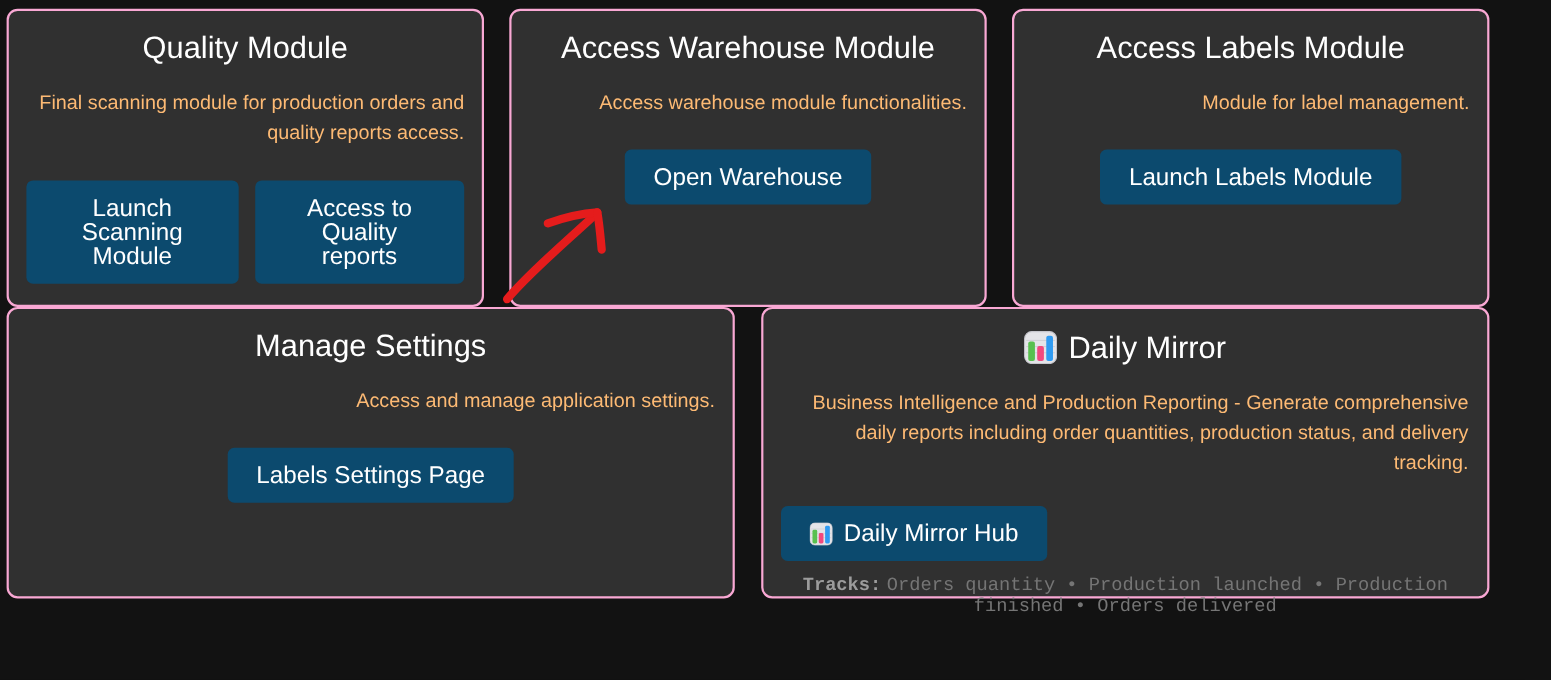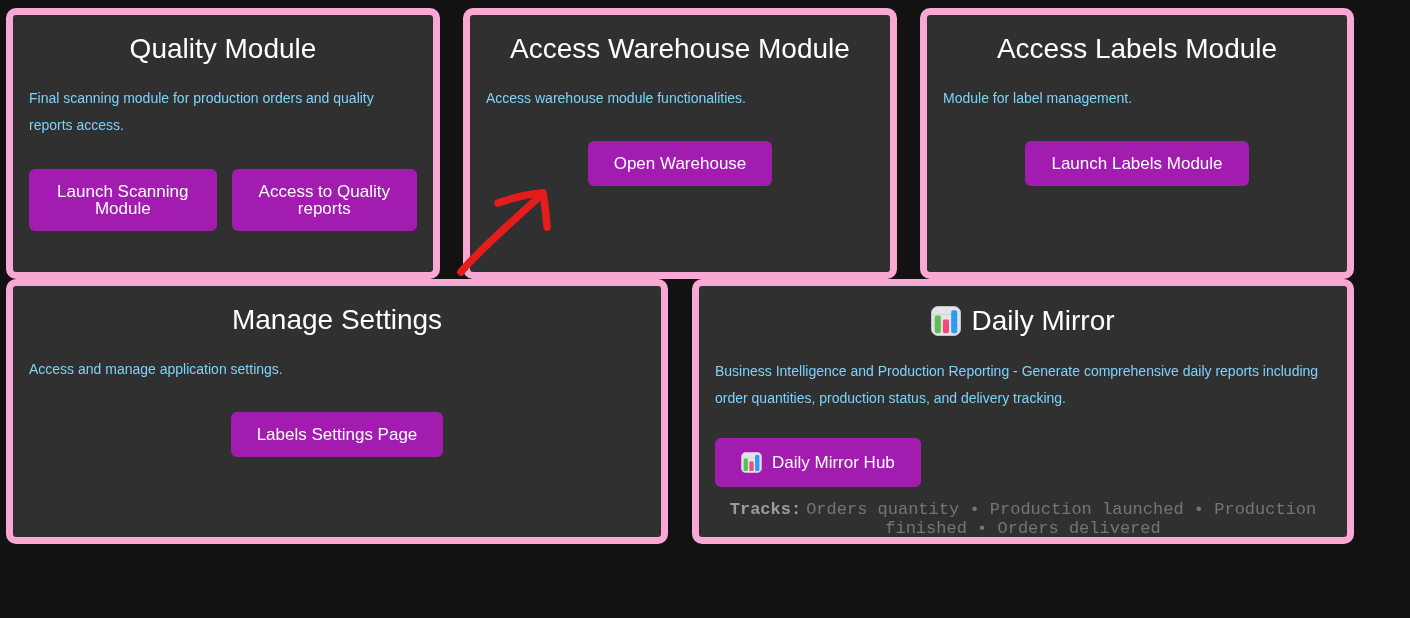--- a/index.html
+++ b/index.html
@@ -13,56 +13,56 @@
   .content {
     position: absolute;
     left: 6px; top: 8px;
     width: 1348px;
   }
   .row { display: grid; gap: 23px; }
   .row-top { grid-template-columns: repeat(3, 1fr); }
   .row-bottom { grid-template-columns: repeat(2, 1fr); gap: 24px; }
   .card {
     background: #303030;
-    border: 7px solid #f9a8d4;
+    border: 2px solid #f9a8d4;
     border-radius: 10px;
     padding: 20px 16px;
     color: #ffffff;
   }
   .row-top .card { height: 271px; }
   .row-bottom .card { height: 265px; }
   .card-title {
     margin: 0 0 22px 0;
     font-size: 28px;
     font-weight: 400;
     text-align: center;
     color: #ffffff;
     line-height: 1;
   }
   .title-flex {
     display: flex; align-items: center; justify-content: center; gap: 10px;
   }
   .card-desc {
     margin: 0 0 21px 0;
-    font-size: 14px;
+    font-size: 18px;
     line-height: 27px;
-    text-align: left;
-    color: #7dd3fc;
+    text-align: right;
+    color: #fdba74;
   }
   .desc-narrow { max-width: 624px; margin-left: auto; margin-right: auto; }
   .btn {
     display: inline-flex;
     align-items: center;
     gap: 10px;
-    background: #a21caf;
+    background: #0c4a6e;
     color: #ffffff;
     border: none;
     border-radius: 6px;
     padding: 14px 26px;
-    font-size: 17px;
+    font-size: 22px;
     font-family: "Liberation Sans", sans-serif;
     line-height: 1;
     cursor: pointer;
   }
   .btn-stack { display: flex; flex-direction: row; align-items: flex-start; gap: 15px; margin-top: 30px; }
   .btn-center { text-align: center; margin-top: 29px; }
   .btn-left { margin-top: 26px; }
   .tracks {
     margin-top: 13px;
     text-align: center;

